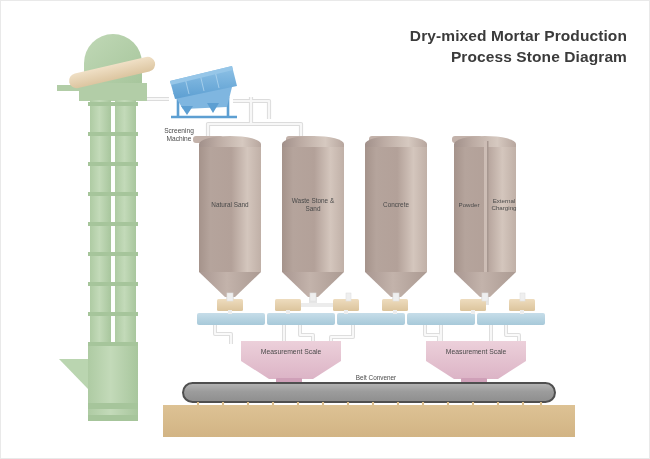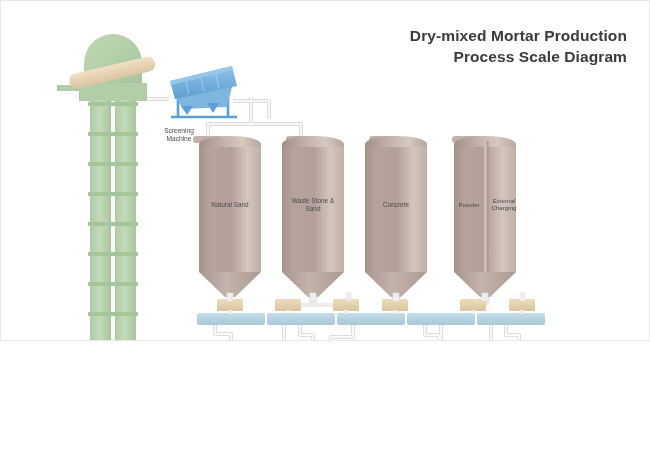--- a/index.html
+++ b/index.html
@@ -1,18 +1,18 @@
 <!DOCTYPE html>
 <html><head>
 <meta charset="utf-8">
 <style>
   html,body{margin:0;padding:0;background:#fff;}
   body{font-family:"Liberation Sans",sans-serif;}
   #page{
-    position:relative;width:650px;height:341px;background:#ffffff;
+    position:relative;width:650px;height:459px;background:#ffffff;
     border:1px solid #e9e9e9;box-sizing:border-box;overflow:hidden;
   }
   #svg-canvas{position:absolute;left:0;top:0;width:650px;height:459px;}
   .ttl{
     position:absolute;right:22px;top:24px;text-align:right;
     font-size:15.5px;font-weight:bold;color:#3b3b3b;line-height:1.38;
     letter-spacing:.1px;white-space:nowrap;
   }
   .lbl{
     position:absolute;color:#4a4a4a;text-align:center;line-height:1.18;
@@ -23,21 +23,21 @@
   .lbl.belt{font-size:6.4px;}
   .lbl.screen{font-size:6.6px;}
 </style>
 </head>
 <body>
 
 <div id="page">
 
   <div class="ttl">
     <div>Dry-mixed Mortar Production</div>
-    <div>Process Scale Diagram</div>
+    <div>Process Stone Diagram</div>
   </div>
 
   <svg id="svg-canvas" viewBox="0 0 650 459">
     <defs>
       <linearGradient id="gSilo" x1="0" y1="0" x2="1" y2="0">
         <stop offset="0%" stop-color="#a5938b"></stop>
         <stop offset="18%" stop-color="#b5a49c"></stop>
         <stop offset="52%" stop-color="#b3a199"></stop>
         <stop offset="78%" stop-color="#d4c6bd"></stop>
         <stop offset="100%" stop-color="#c0b0a7"></stop>

